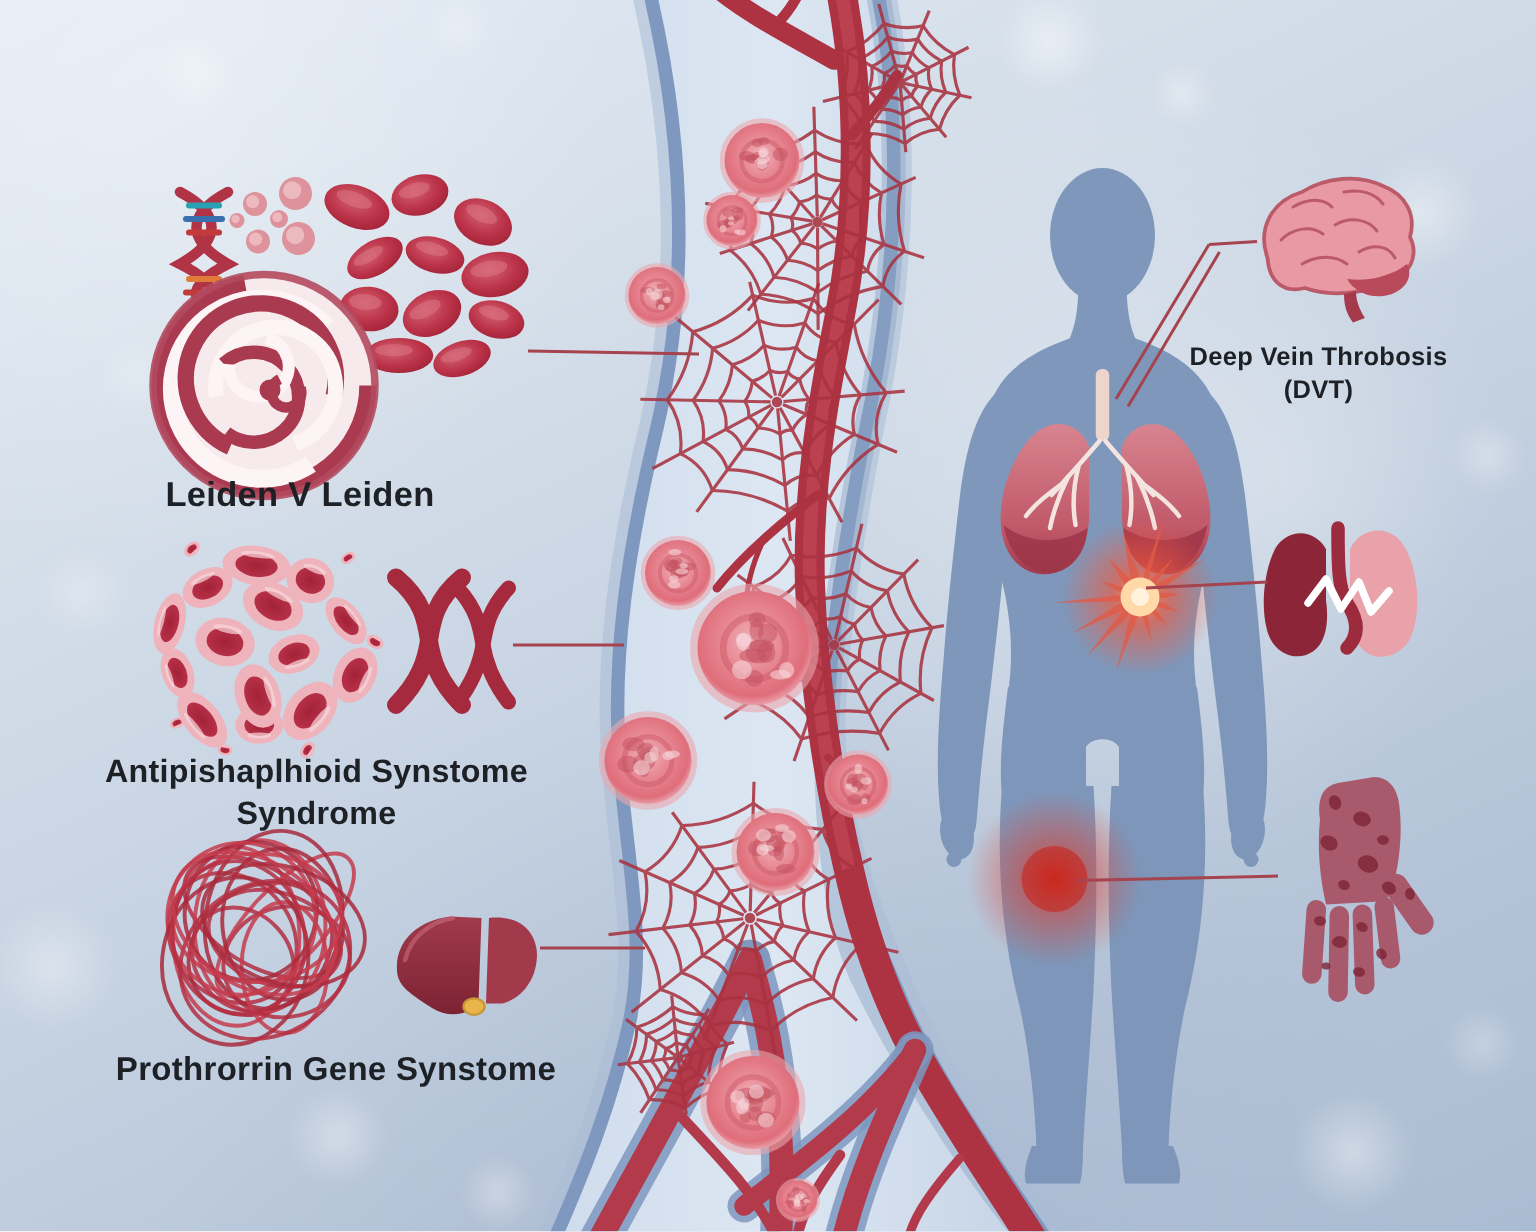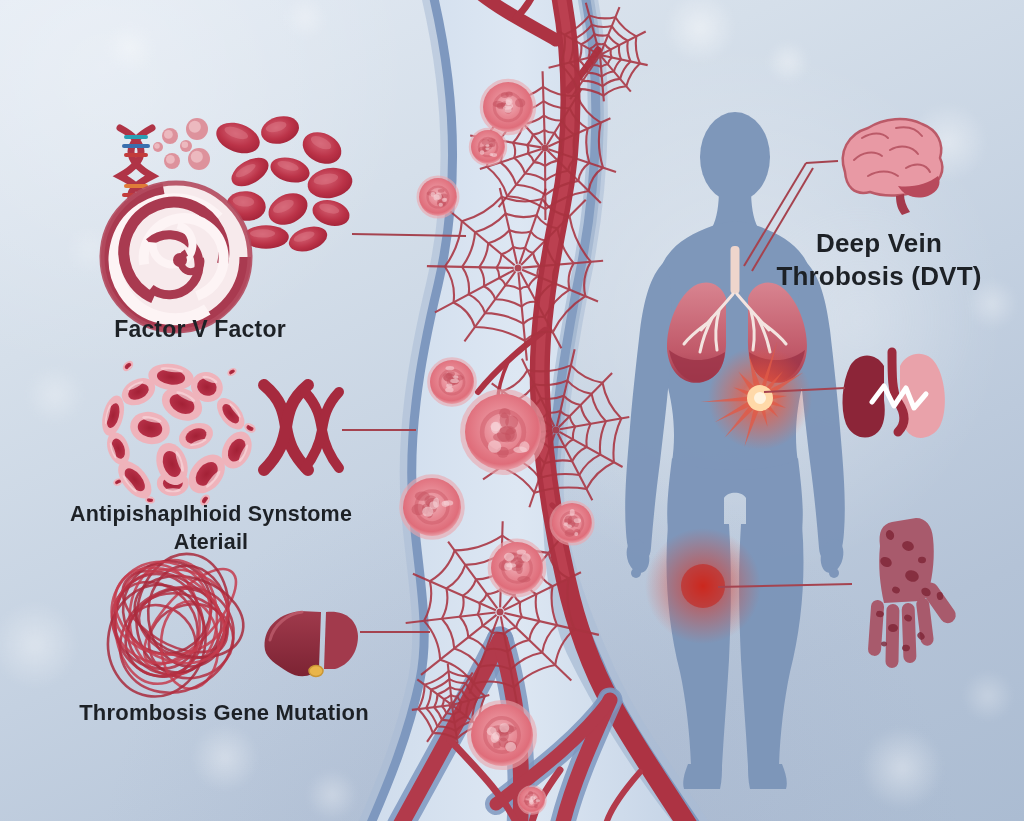--- a/index.html
+++ b/index.html
@@ -728,17 +728,17 @@
       <path d="M 342 430 L 416 430"></path>
       <path d="M 360 632 L 430 632"></path>
       <path d="M 744 266 L 806 163"></path>
       <path d="M 752 271 L 813 168"></path>
       <path d="M 806 163 L 838 161"></path>
       <path d="M 764 392 L 845 388"></path>
       <path d="M 718 587 L 852 584"></path>
     </g>
   </svg>
 
-  <div class="label" style="left:58px;top:315px;width:284px;font-size:23px">Factor V Factor</div>
-  <div class="label" style="left:55px;top:501px;width:312px;font-size:21.5px">Antipishaplhioid Synstome Ateriail</div>
-  <div class="label" style="left:68px;top:699px;width:312px;font-size:22px">Thrombosis Gene Mutation</div>
-  <div class="label" style="left:768px;top:227px;width:222px;font-size:26px">Deep Vein Throbosis (DVT)</div>
+  <div class="label" style="left:58px;top:315px;width:284px;font-size:23px">Leiden V Leiden</div>
+  <div class="label" style="left:55px;top:501px;width:312px;font-size:21.5px">Antipishaplhioid Synstome Syndrome</div>
+  <div class="label" style="left:68px;top:699px;width:312px;font-size:22px">Prothrorrin Gene Synstome</div>
+  <div class="label" style="left:768px;top:227px;width:222px;font-size:17px">Deep Vein Throbosis (DVT)</div>
 </div>
 
 </body></html>

